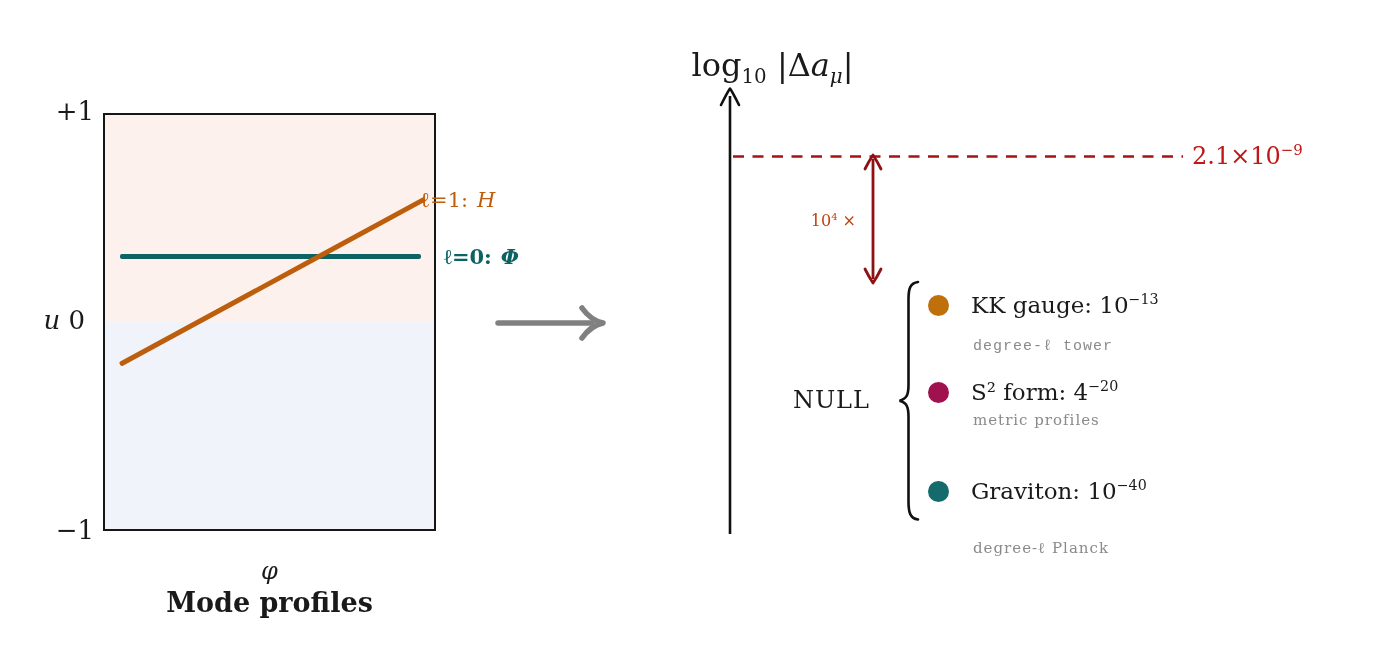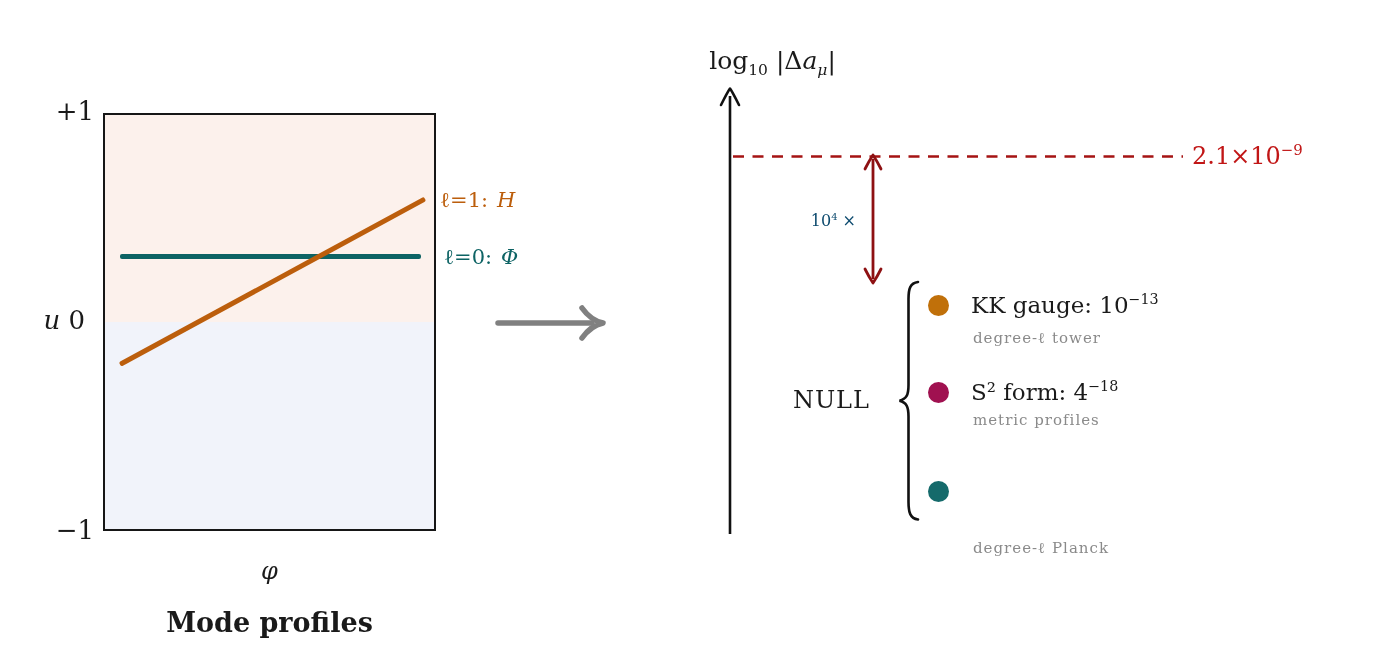--- a/index.html
+++ b/index.html
@@ -23,29 +23,29 @@
   #line-l0 { left:120px; top:254px; width:301px; }
   #line-l1 { left:120px; top:362px; width:347px; transform:rotate(-28.5deg); transform-origin:0 50%; }
 
   .tick-label { font-size:26px; line-height:26px; text-align:right; }
   #tick-top    { left:30px; top:98px;  width:64px; }
   #tick-zero-row { left:5px; top:307px; width:80px; }
   #tick-bottom { left:30px; top:517px; width:64px; }
   .var-italic { font-style:italic; }
 
   .mode-label { font-size:21px; line-height:24px; white-space:nowrap; }
-  #mode-label-l1 { left:440px; top:188px; }
+  #mode-label-l1 { left:420px; top:188px; }
   #mode-label-l0 { left:444px; top:245px; }
   .mode-sym { font-style:italic; margin-left:9px; }
 
   #x-var   { left:103px; top:557px; width:333px; text-align:center; font-size:24px; font-style:italic; }
-  #caption { left:63px;  top:587px; width:413px; text-align:center; font-size:27px; font-weight:bold;margin-top:20px; }
+  #caption { left:63px;  top:587px; width:413px; text-align:center; font-size:27px; font-weight:bold; }
 
   
-  #axis-title { left:655px; top:46px; width:235px; text-align:center; font-size:25px; white-space:nowrap; }
+  #axis-title { left:655px; top:46px; width:235px; text-align:center; font-size:32px; white-space:nowrap; }
   #axis-title sub { font-size:0.62em; }
 
   #threshold-label { left:1192px; top:141px; font-size:24px; line-height:30px; white-space:nowrap; }
   sup.exp { font-size:0.62em; vertical-align:super; line-height:0; }
 
   #multiplier-label { left:766px; top:210px; width:90px; text-align:right; font-size:16px; line-height:22px; }
 
   #null-label { left:756px; top:386px; width:114px; text-align:right;
                 font-size:24px; font-weight:normal; letter-spacing:1px; }
 
@@ -54,21 +54,21 @@
   #dot-1 { left:928px; top:382px; }
   #dot-2 { left:928px; top:481px; }
 
   .item-main { position:absolute; left:971px; font-size:23px; line-height:30px; white-space:nowrap; }
   #item-main-0 { top:290px; }
   #item-main-1 { top:377px; }
   #item-main-2 { top:476px; }
 
   .item-sub { position:absolute; left:973px; font-size:15px; line-height:19px;
               color:#8a8a8a; letter-spacing:1px; white-space:nowrap; }
-  #item-sub-0 { top:329px; }
+  #item-sub-0 { top:337px;font-family:Liberation Mono, monospace; }
   #item-sub-1 { top:411px; }
   #item-sub-2 { top:539px; }
 
   svg { display:block; }
 </style>
 </head>
 <body>
 
 <div id="canvas">
 
@@ -83,21 +83,21 @@
   <div class="abs tick-label" id="tick-top">+1</div>
   <div class="abs tick-label" id="tick-zero-row">
     <span class="var-italic">u</span>
     <span>0</span>
   </div>
   <div class="abs tick-label" id="tick-bottom">−1</div>
 
   <div class="abs mode-label" id="mode-label-l1" style="color: rgb(188, 94, 12);">
     <span>ℓ=1:</span><span class="mode-sym">H</span>
   </div>
-  <div class="abs mode-label" id="mode-label-l0" style="color: rgb(13, 99, 100);">
+  <div class="abs mode-label" id="mode-label-l0" style="color: rgb(13, 99, 100); font-weight: bold;">
     <span>ℓ=0:</span><span class="mode-sym">Φ</span>
   </div>
 
   <div class="abs" id="x-var">φ</div>
   <div class="abs" id="caption">Mode profiles</div>
 
   <svg class="abs" style="left:494px; top:302px;" width="118" height="42">
     <path d="M4 21 L98 21" fill="none" stroke-width="5.5" stroke-linecap="round" style="stroke: rgb(128, 128, 128);"></path>
     <path d="M88 6 C93 13 100 19 109 21 C100 23 93 29 88 36" fill="none" stroke-width="5.5" stroke-linecap="round" stroke-linejoin="round" style="stroke: rgb(128, 128, 128);"></path>
   </svg>
@@ -116,39 +116,42 @@
   </svg>
   <div class="abs" id="threshold-label" style="color: rgb(193, 22, 22);">
     <span>2.1×10</span><sup class="exp">−9</sup>
   </div>
 
   <svg class="abs" style="left:859px; top:152px;" width="28" height="134">
     <path d="M14 7 L14 127" fill="none" stroke-width="2.8" style="stroke: rgb(142, 17, 19);"></path>
     <path d="M6 17 C9 11 12 6 14 3 C16 6 19 11 22 17" fill="none" stroke-width="2.8" stroke-linecap="round" stroke-linejoin="round" style="stroke: rgb(142, 17, 19);"></path>
     <path d="M6 117 C9 123 12 128 14 131 C16 128 19 123 22 117" fill="none" stroke-width="2.8" stroke-linecap="round" stroke-linejoin="round" style="stroke: rgb(142, 17, 19);"></path>
   </svg>
-  <div class="abs" id="multiplier-label" style="color: #0c4a6e;">
+  <div class="abs" id="multiplier-label" style="color: #c2410c;">
     <span>10</span><sup class="exp">4</sup>
     <span>×</span>
   </div>
 
   <svg class="abs" style="left:893px; top:280px;" width="30" height="242">
     <path d="M25 2 C17 3 15.5 9 15.5 19 L15.5 105 C15.5 115 13.5 119 6.5 120.8
              C13.5 122.6 15.5 126.6 15.5 136.6 L15.5 222 C15.5 232 17 238.5 25 239.5" fill="none" stroke="#111111" stroke-width="2.6" stroke-linecap="round"></path>
   </svg>
   <div class="abs" id="null-label">NULL</div>
 
   <div class="abs dot" id="dot-0" style="background-color: rgb(192, 112, 10);"></div>
   <div class="item-main" id="item-main-0">
     <span>KK gauge: 10</span><sup class="exp">−13</sup>
   </div>
   <div class="item-sub" id="item-sub-0">degree-ℓ tower</div>
 
   <div class="abs dot" id="dot-1" style="background-color: rgb(160, 17, 80);"></div>
   <div class="item-main" id="item-main-1">
-    <span>S² form: 4</span><sup class="exp">−18</sup>
+    <span>S² form: 4</span><sup class="exp">−20</sup>
   </div>
   <div class="item-sub" id="item-sub-1">metric profiles</div>
 
   <div class="abs dot" id="dot-2" style="background-color: rgb(21, 106, 107);"></div>
+  <div class="item-main" id="item-main-2">
+    <span>Graviton: 10</span><sup class="exp">−40</sup>
+  </div>
   <div class="item-sub" id="item-sub-2">degree-ℓ Planck</div>
 
 </div>
 
 </body></html>

